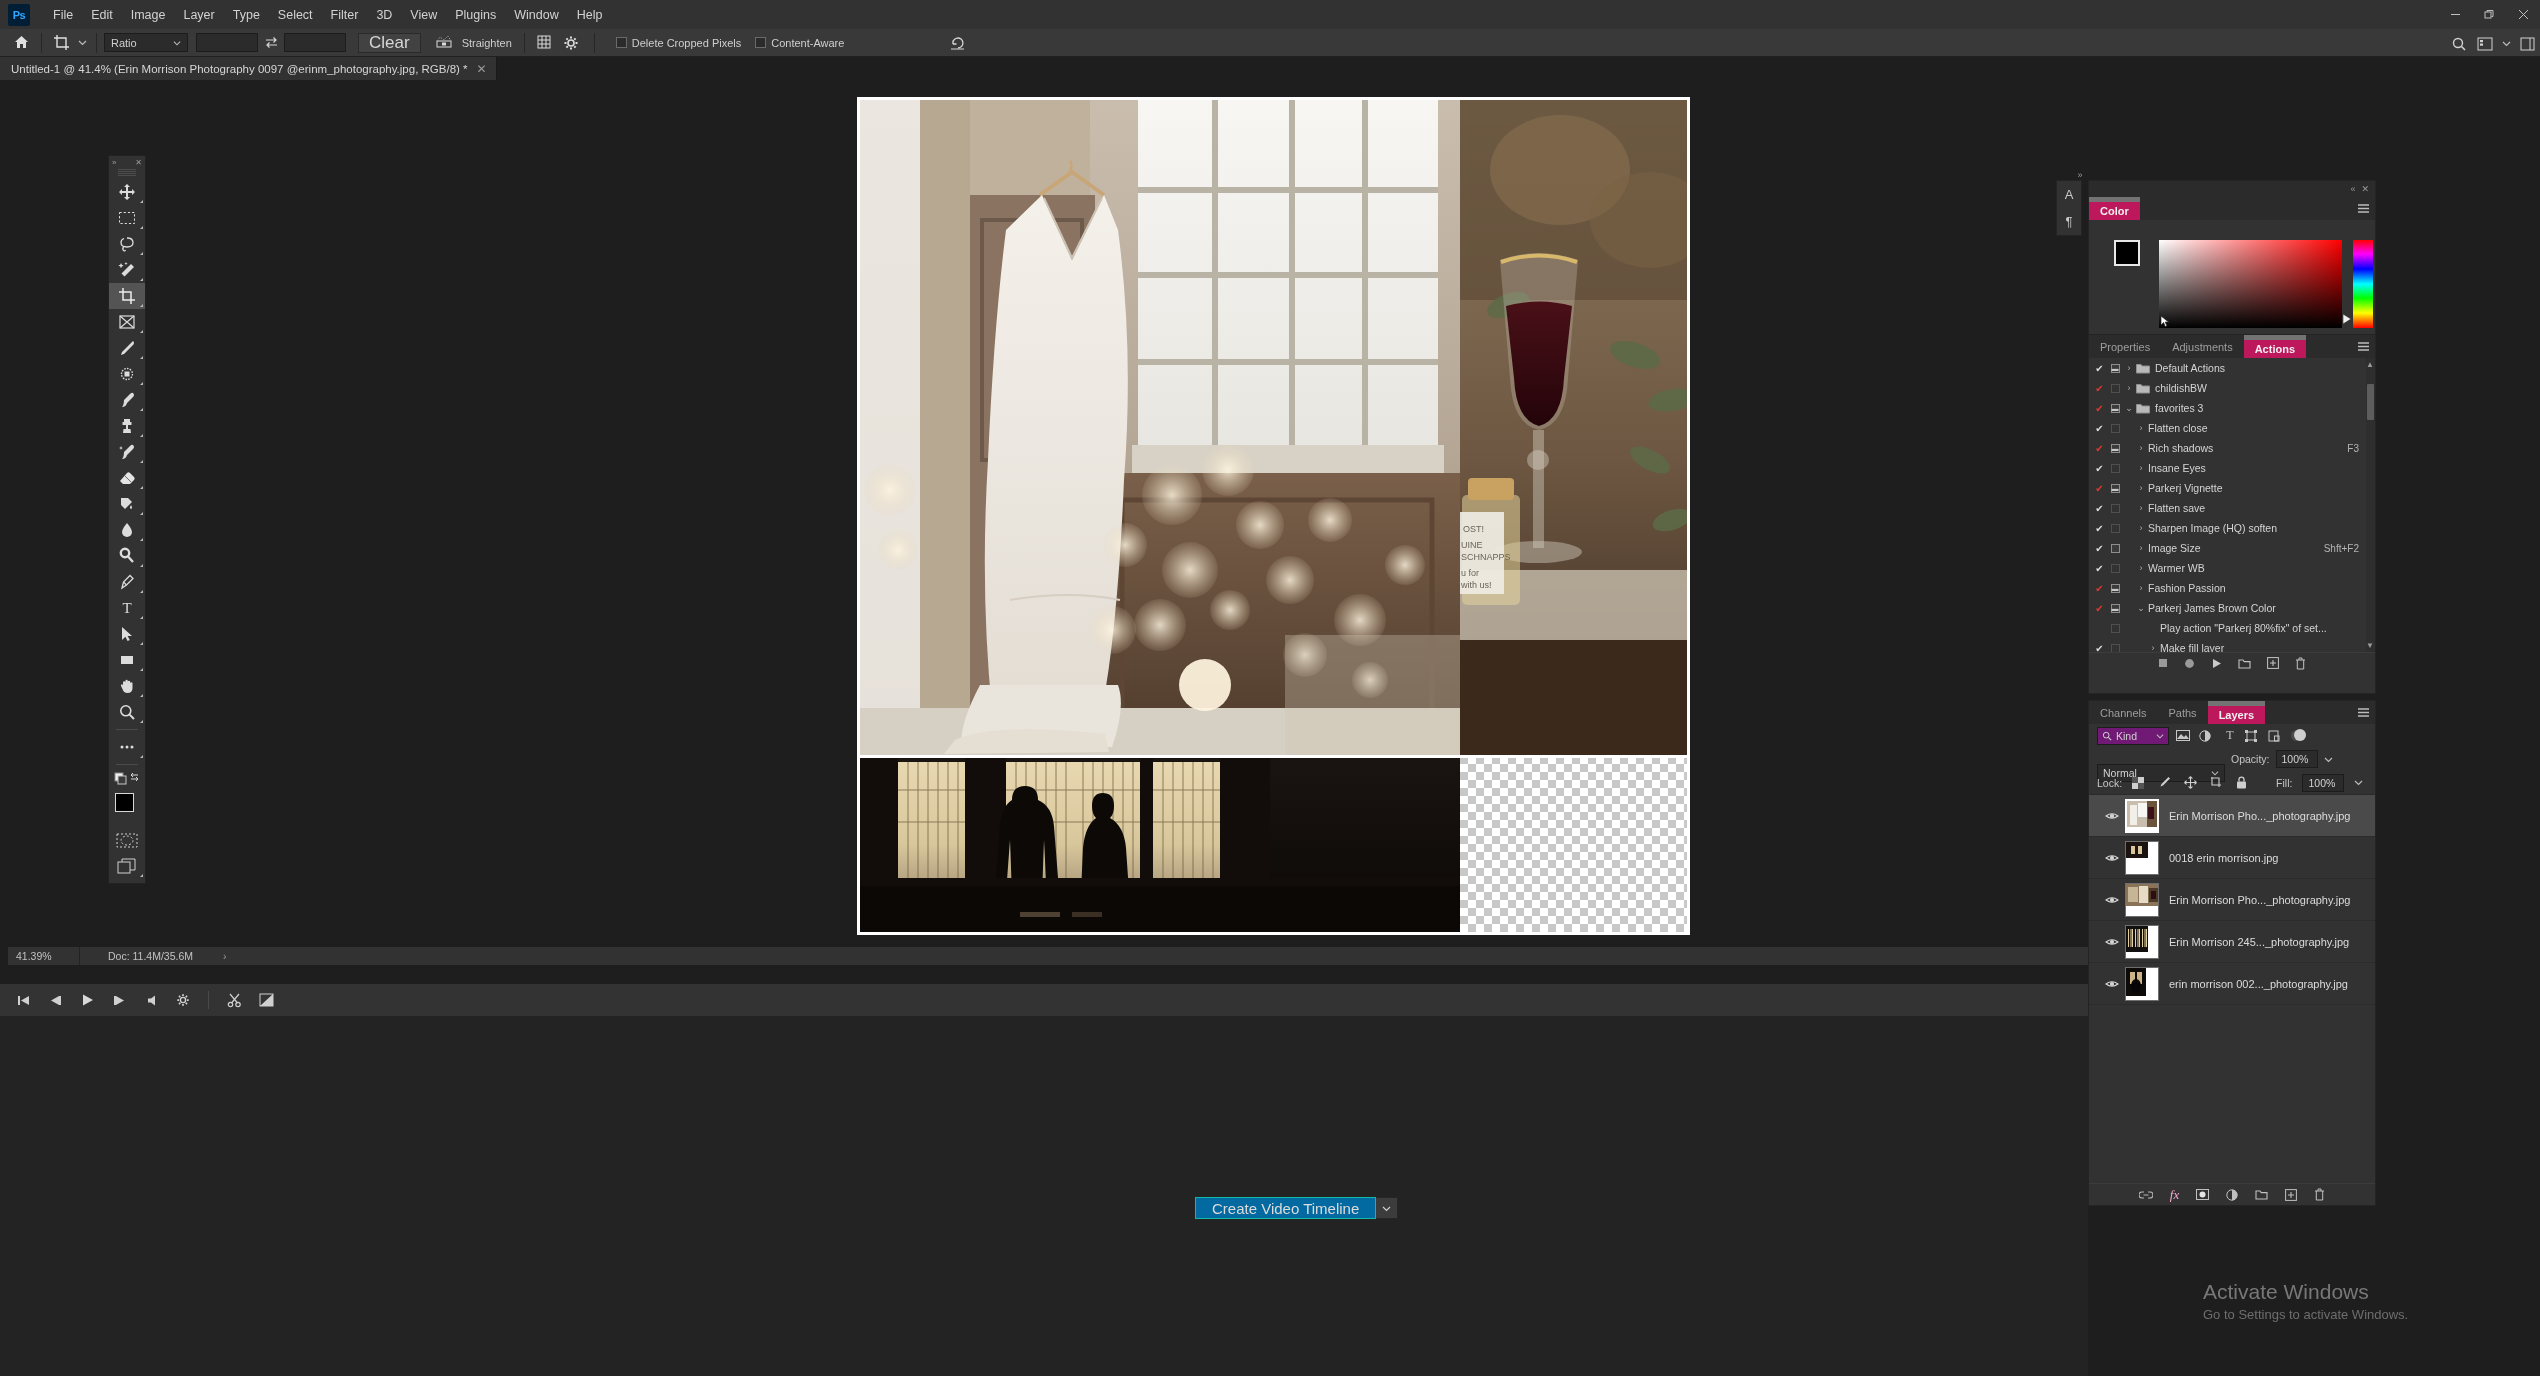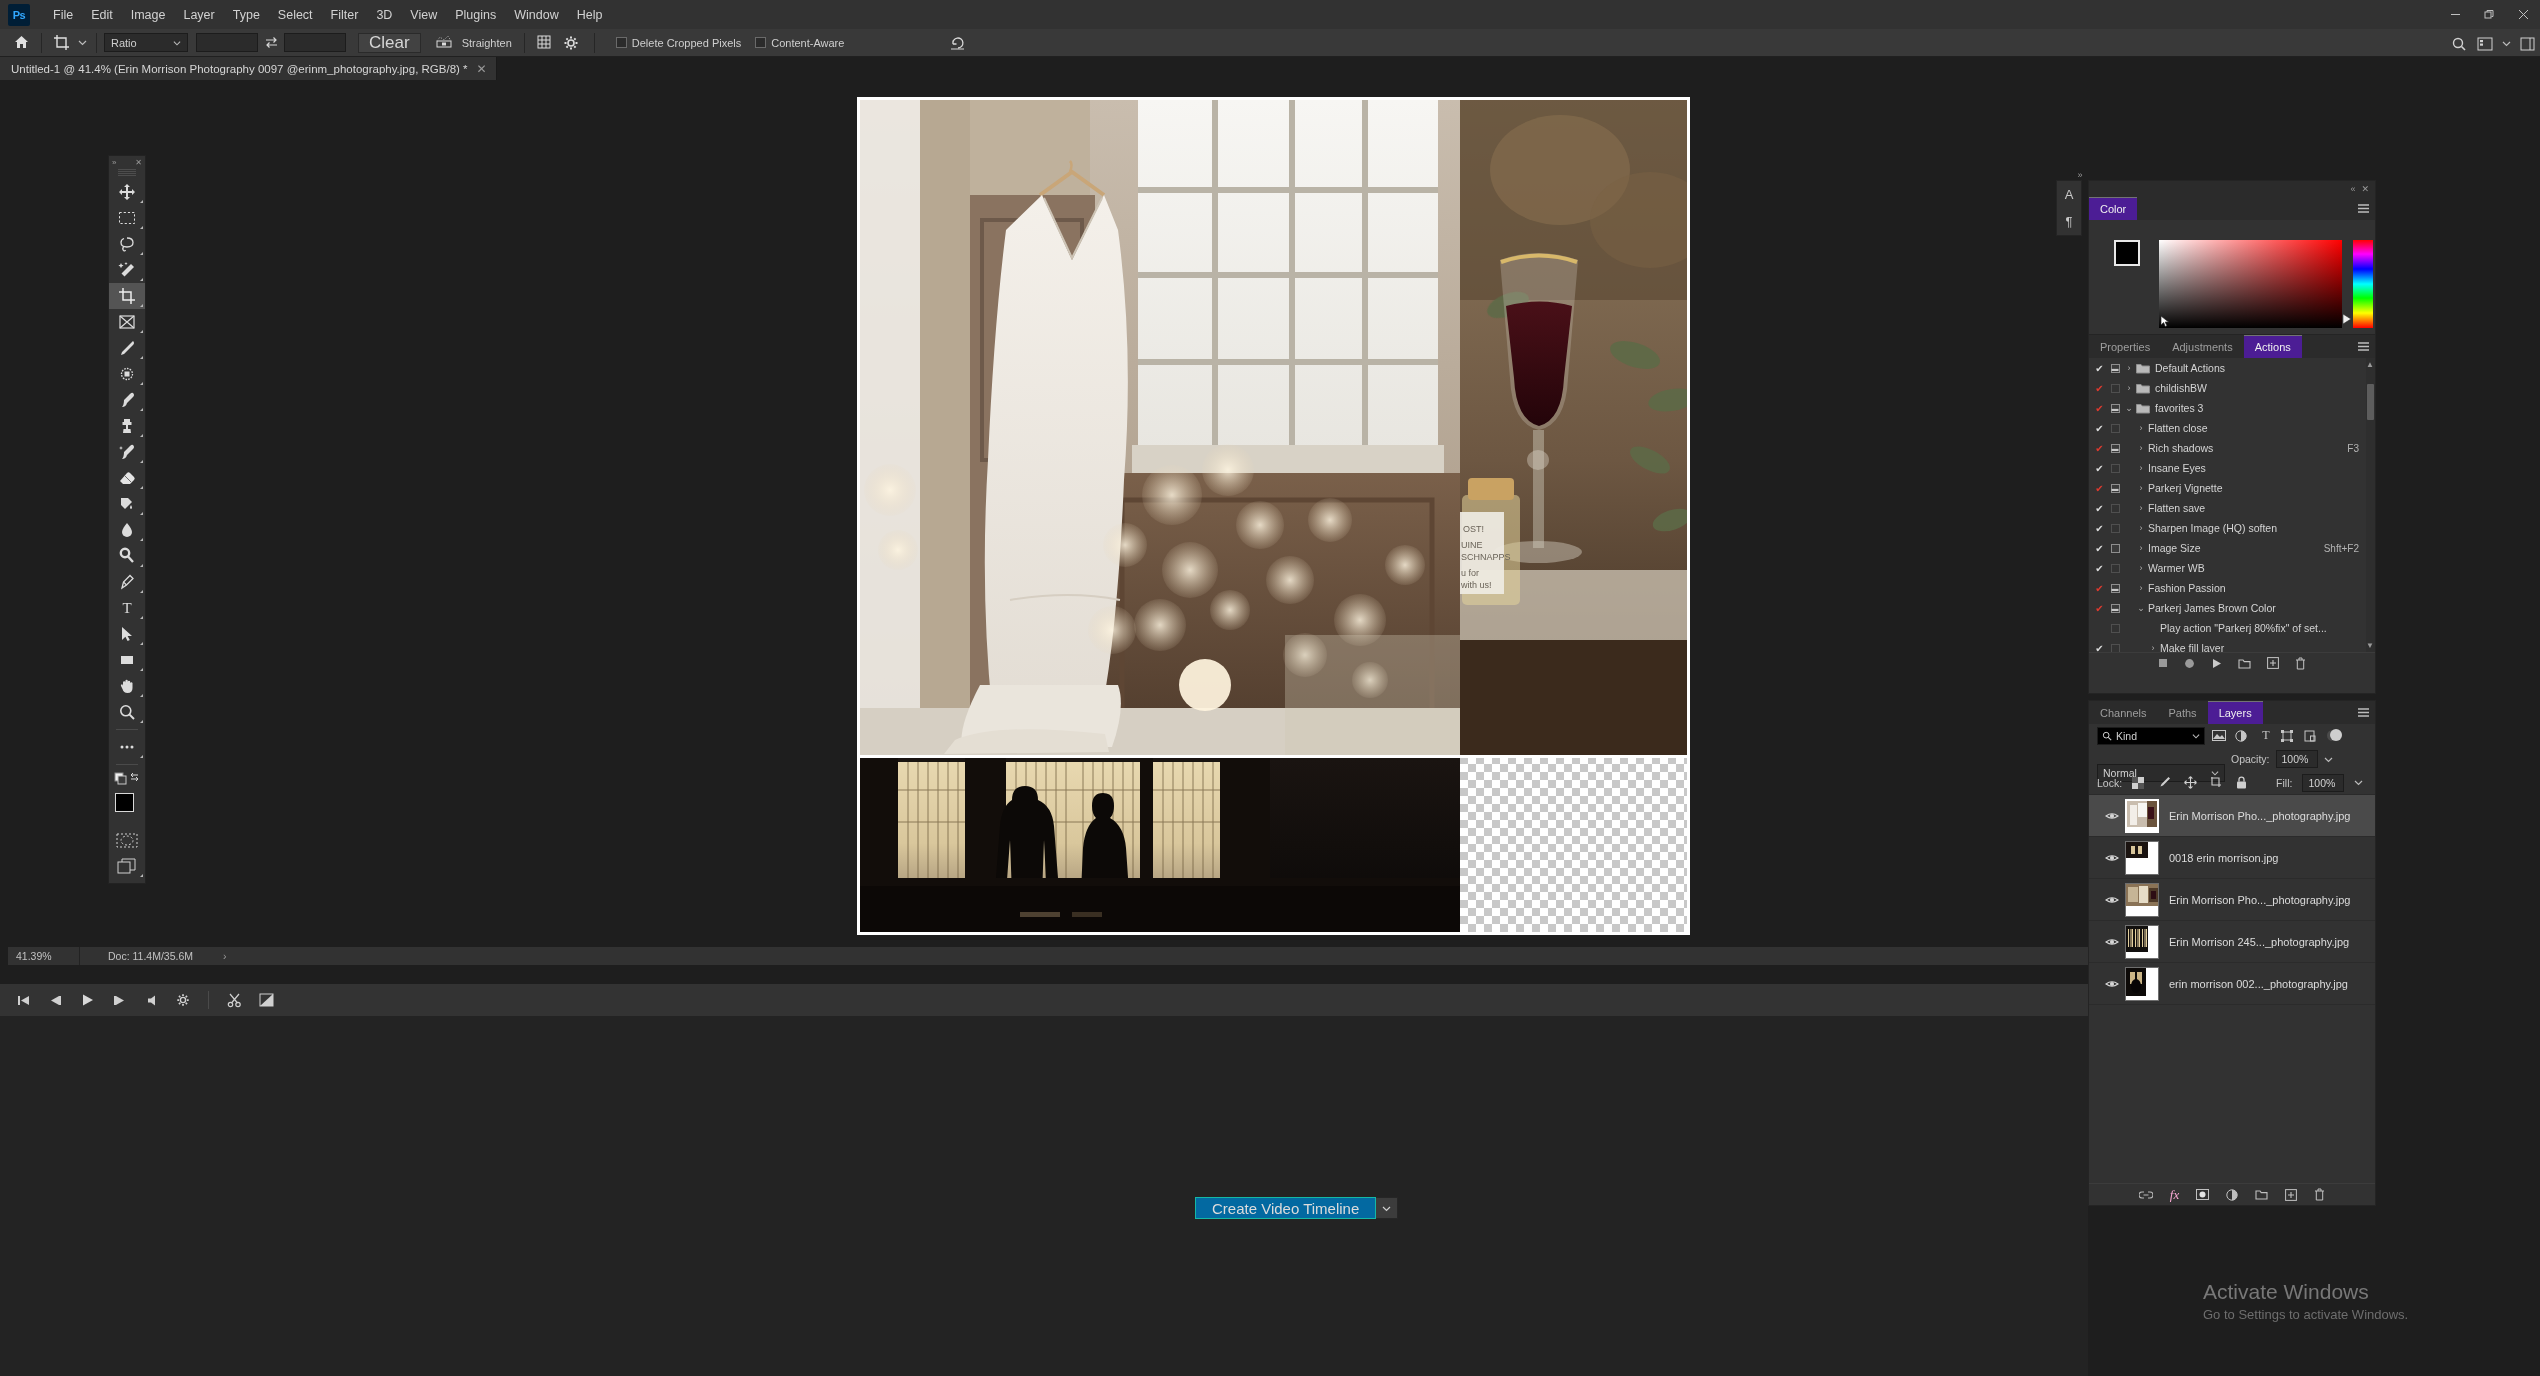--- a/index.html
+++ b/index.html
@@ -121,21 +121,21 @@
     display:flex; align-items:center; justify-content:center; color:#cfcfcf; }
 
   
   .railcollapse { position:absolute; left:2073px; top:168px; width:14px; height:14px; display:flex; align-items:center; justify-content:center; color:#9a9a9a; font-size:9px; }
   .minirail { position:absolute; left:2056px; top:180px; width:26px; background:#323232; border:1px solid #242424; }
   .minirail div { width:24px; height:27px; display:flex; align-items:center; justify-content:center; color:#c8c8c8; font-size:13px; }
 
   .panel { position:absolute; background:#323232; border:1px solid #242424; }
   .panel-tabs { display:flex; height:23px; background:#2b2b2b; align-items:stretch; }
   .ptab { font-size:11px; color:#9e9e9e; padding:0 11px; display:flex; align-items:center; }
-  .ptab.active { background:#4c1d95; color:#f0f0f0; border-top:1px solid #737373; }
+  .ptab.active { background:#be185d; color:#f0f0f0; border-top:5px solid #737373;font-weight:bold; }
   .pmenu { margin-left:auto; width:24px; display:flex; align-items:center; justify-content:center; color:#b5b5b5; font-size:12px; }
   .ptitlebar { height:16px; background:#2b2b2b; display:flex; align-items:center; justify-content:flex-end; gap:6px; padding-right:6px; }
   .ptitlebar span { color:#9a9a9a; font-size:9px; }
 
   
   .colorpanel { left:2088px; top:180px; width:288px; height:168px; }
   .color-body { position:relative; height:145px; }
   .cp-swatch { position:absolute; left:25px; top:20px; width:36px; height:34px; }
   .cp-fg { position:absolute; left:0; top:0; width:26px; height:26px; background:#000; border:2px solid #e8e8e8; }
   .cp-bg { position:absolute; left:15px; top:15px; width:24px; height:24px; background:#fff; border:1px solid #9a9a9a; z-index:-1; }
@@ -158,21 +158,21 @@
   .act-name { flex:1; white-space:nowrap; overflow:hidden; text-overflow:ellipsis; }
   .act-key { color:#b4b4b4; font-size:10px; padding-right:16px; }
   .act-scroll { position:absolute; right:0; top:0; width:9px; height:294px; background:#2e2e2e; }
   .act-thumb { position:absolute; right:1px; top:26px; width:7px; height:36px; background:#5d5d5d; border-radius:1px; }
   .act-foot { height:21px; background:#323232; display:flex; align-items:center; justify-content:center; gap:16px; border-top:1px solid #3c3c3c; }
   .act-foot div { color:#bdbdbd; font-size:11px; }
 
   
   .layerspanel { left:2088px; top:700px; width:288px; height:506px; }
   .lyr-filter { height:23px; display:flex; align-items:center; gap:7px; padding:0 8px; }
-  .lyr-kind { height:18px; width:108px; background:#000000; border:1px solid #1c1c1c; font-size:10.5px;
+  .lyr-kind { height:18px; width:72px; background:#701a75; border:1px solid #1c1c1c; font-size:10.5px;
     color:#cfcfcf; display:flex; align-items:center; gap:4px; padding:0 4px; }
   .lyr-fic { color:#c6c6c6; font-size:11px; width:16px; text-align:center; }
   .lyr-toggle { width:15px; height:11px; border-radius:6px; background:#4a4a4a; position:relative; }
   .lyr-toggle::after { content:""; position:absolute; right:0; top:-1px; width:12px; height:12px; border-radius:50%; background:#cfcfcf; }
   .lyr-blend { height:24px; display:flex; align-items:center; gap:6px; padding:0 8px; }
   .lyr-blendsel { height:18px; width:128px; background:#2b2b2b; border:1px solid #1c1c1c; color:#d2d2d2;
     font-size:10.5px; display:flex; align-items:center; justify-content:space-between; padding:0 5px;margin-top:28px; }
   .lyr-num { height:18px; width:42px; background:#2b2b2b; border:1px solid #1c1c1c; color:#d2d2d2;
     font-size:10.5px; display:flex; align-items:center; padding:0 5px; }
   .lbl { font-size:10.5px; color:#c6c6c6; }

